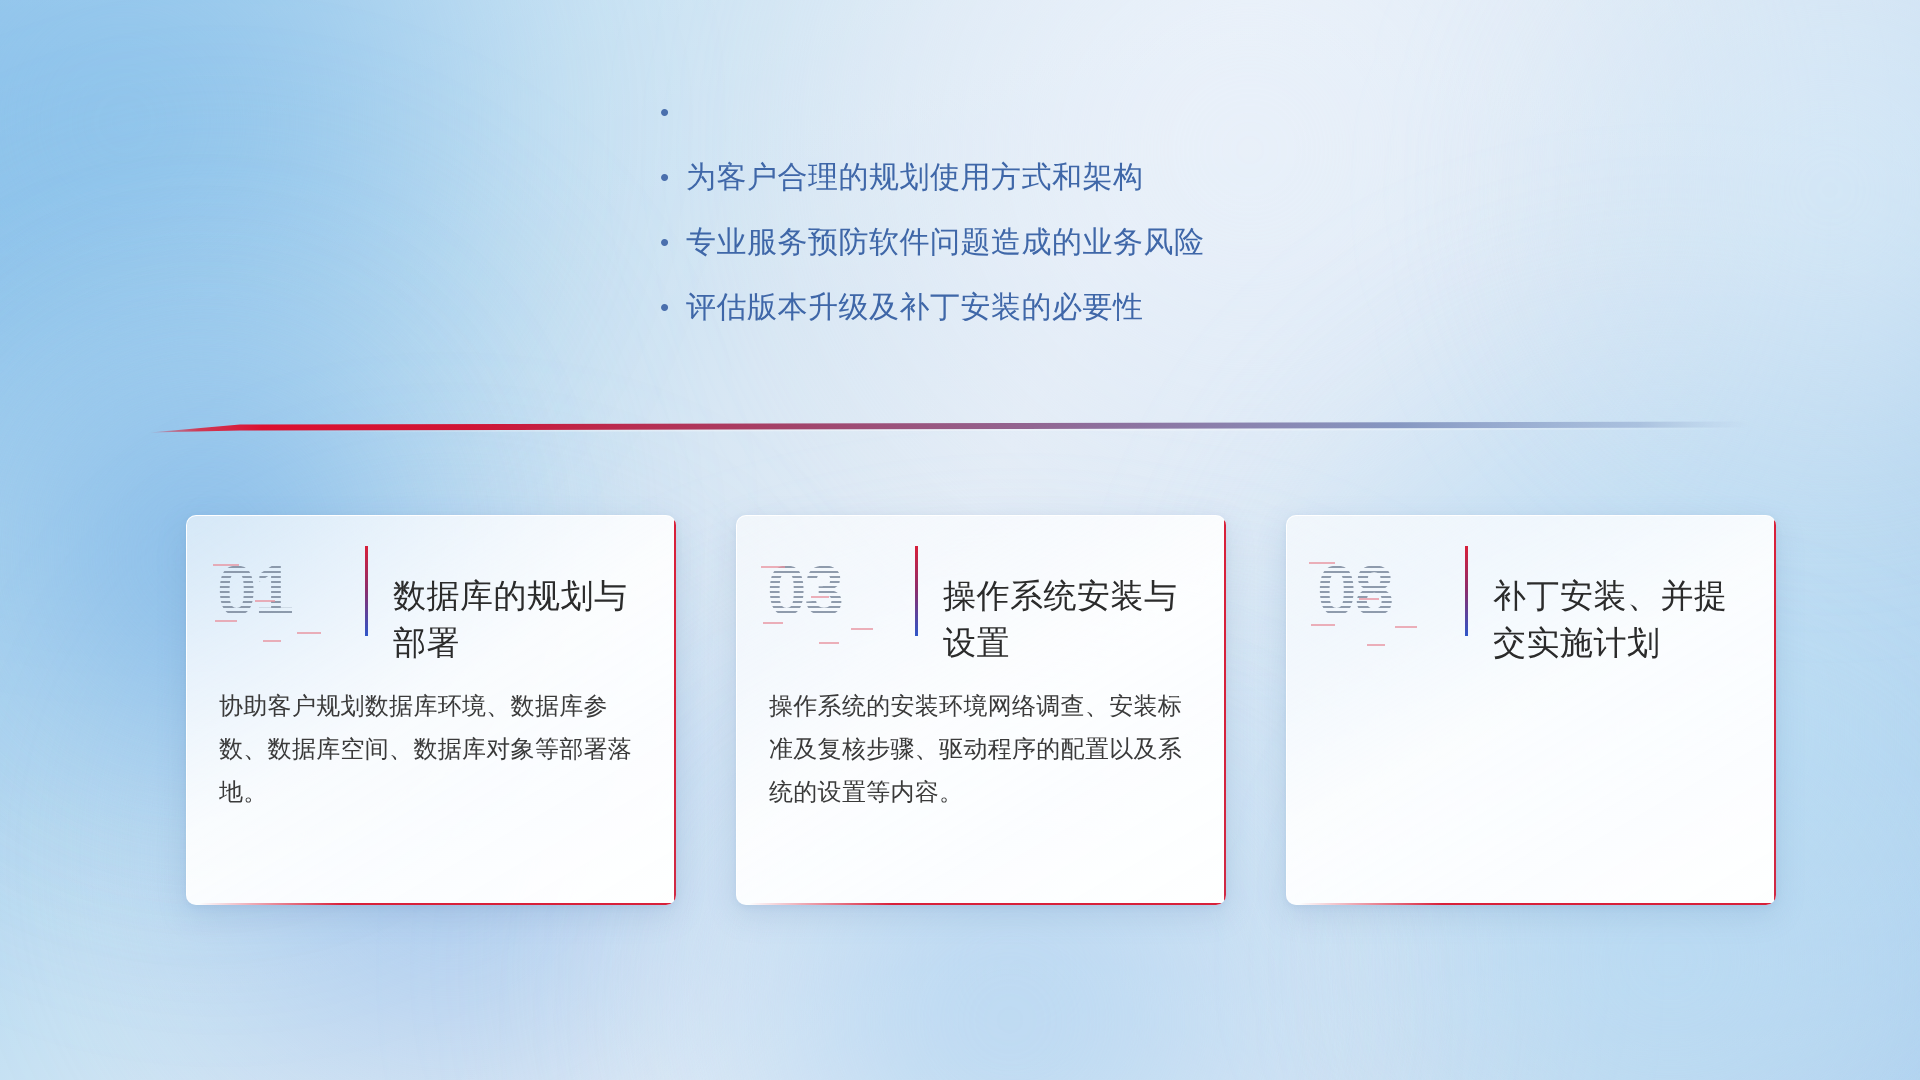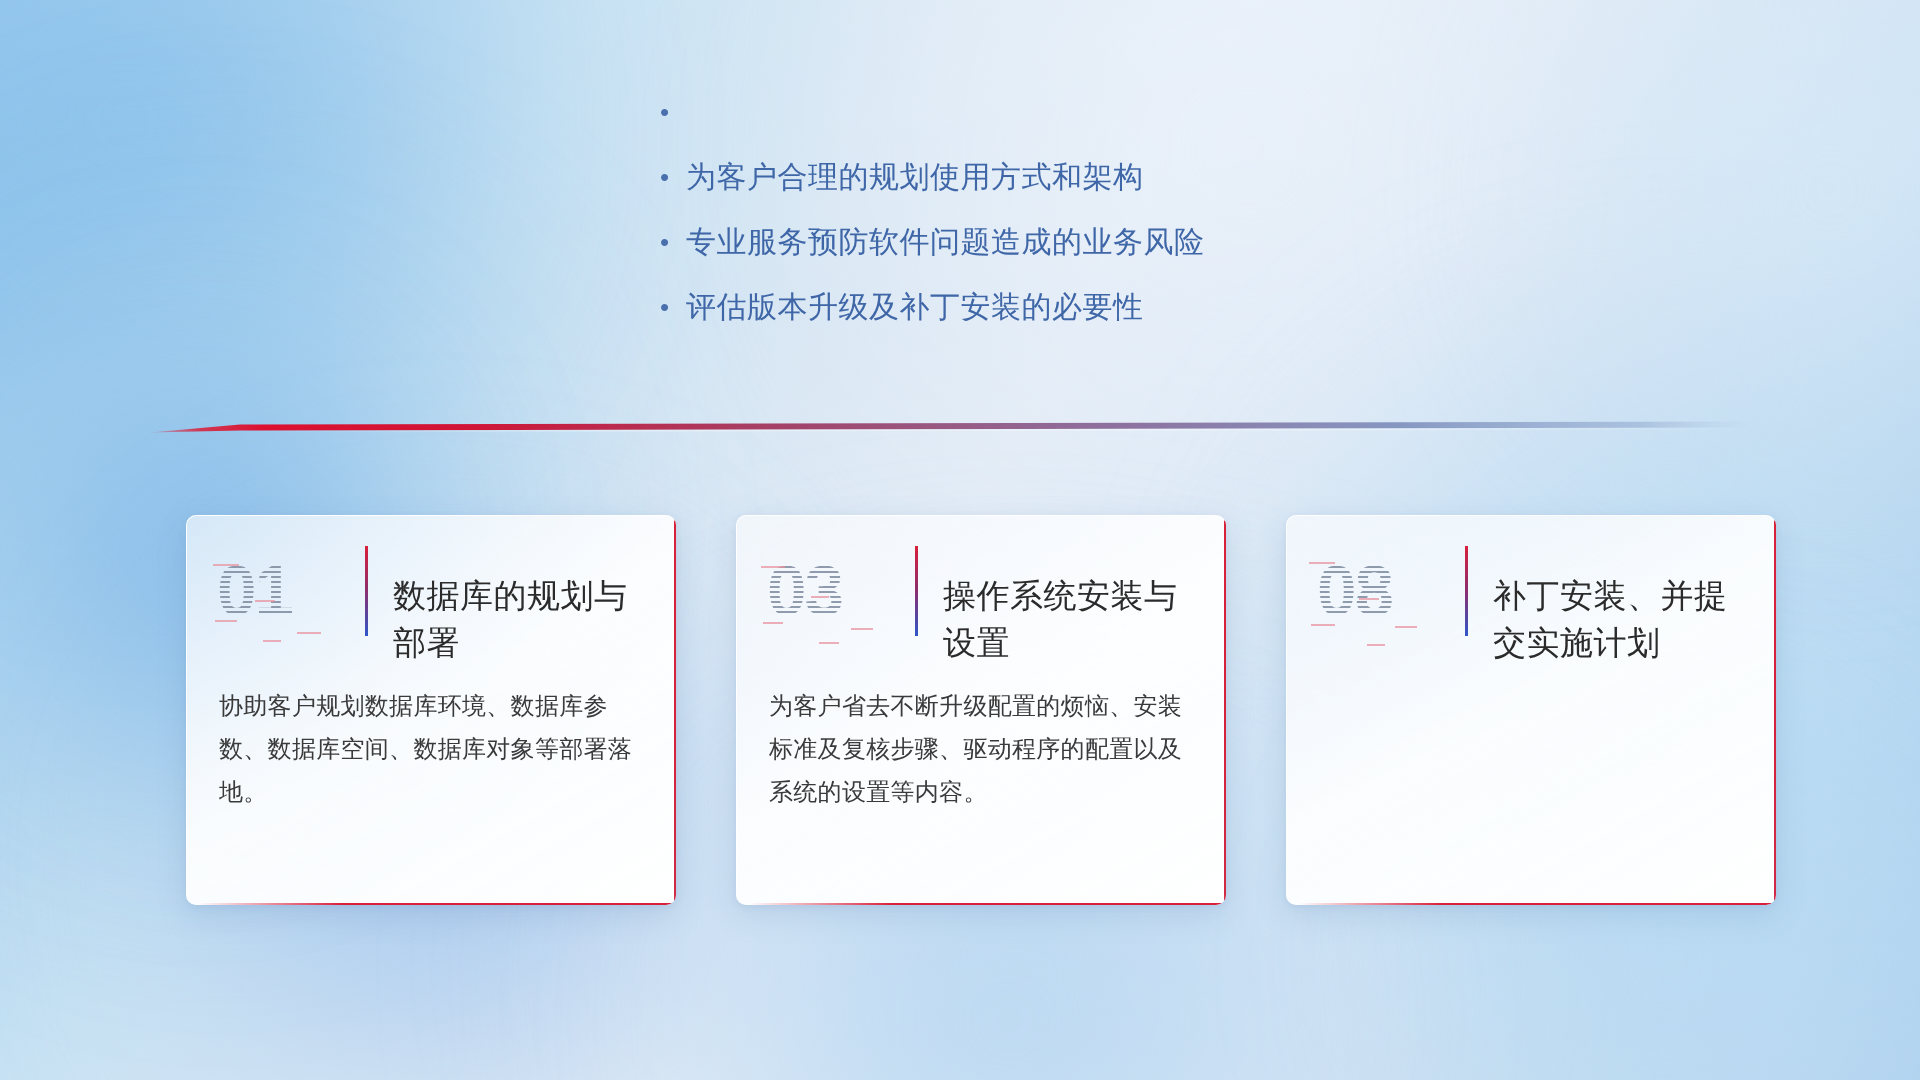--- a/index.html
+++ b/index.html
@@ -216,21 +216,21 @@
       <div class="num-accent">
         <i class="acc" style="left:2px;  top:30px; width:24px;"></i>
         <i class="acc" style="left:52px; top:60px; width:18px;"></i>
         <i class="acc" style="left:4px;  top:86px; width:20px;"></i>
         <i class="acc" style="left:92px; top:92px; width:22px;"></i>
         <i class="acc" style="left:60px; top:106px; width:20px;"></i>
       </div>
       <div class="card-rule"></div>
       <div class="card-title">操作系统安装与设置</div>
     </div>
-    <div class="card-body">为客户省去不断升级配置的烦恼、安装标准及复核步骤、驱动程序的配置以及系统的设置等内容。</div>
+    <div class="card-body">操作系统的安装环境网络调查、安装标准及复核步骤、驱动程序的配置以及系统的设置等内容。</div>
   </div>
 
   <div class="card" id="card-3">
     <div class="card-head">
       <div class="card-num">
         <span>08</span>
       </div>
       <div class="num-accent">
         <i class="acc" style="left:0px;  top:26px; width:26px;"></i>
         <i class="acc" style="left:50px; top:62px; width:20px;"></i>

